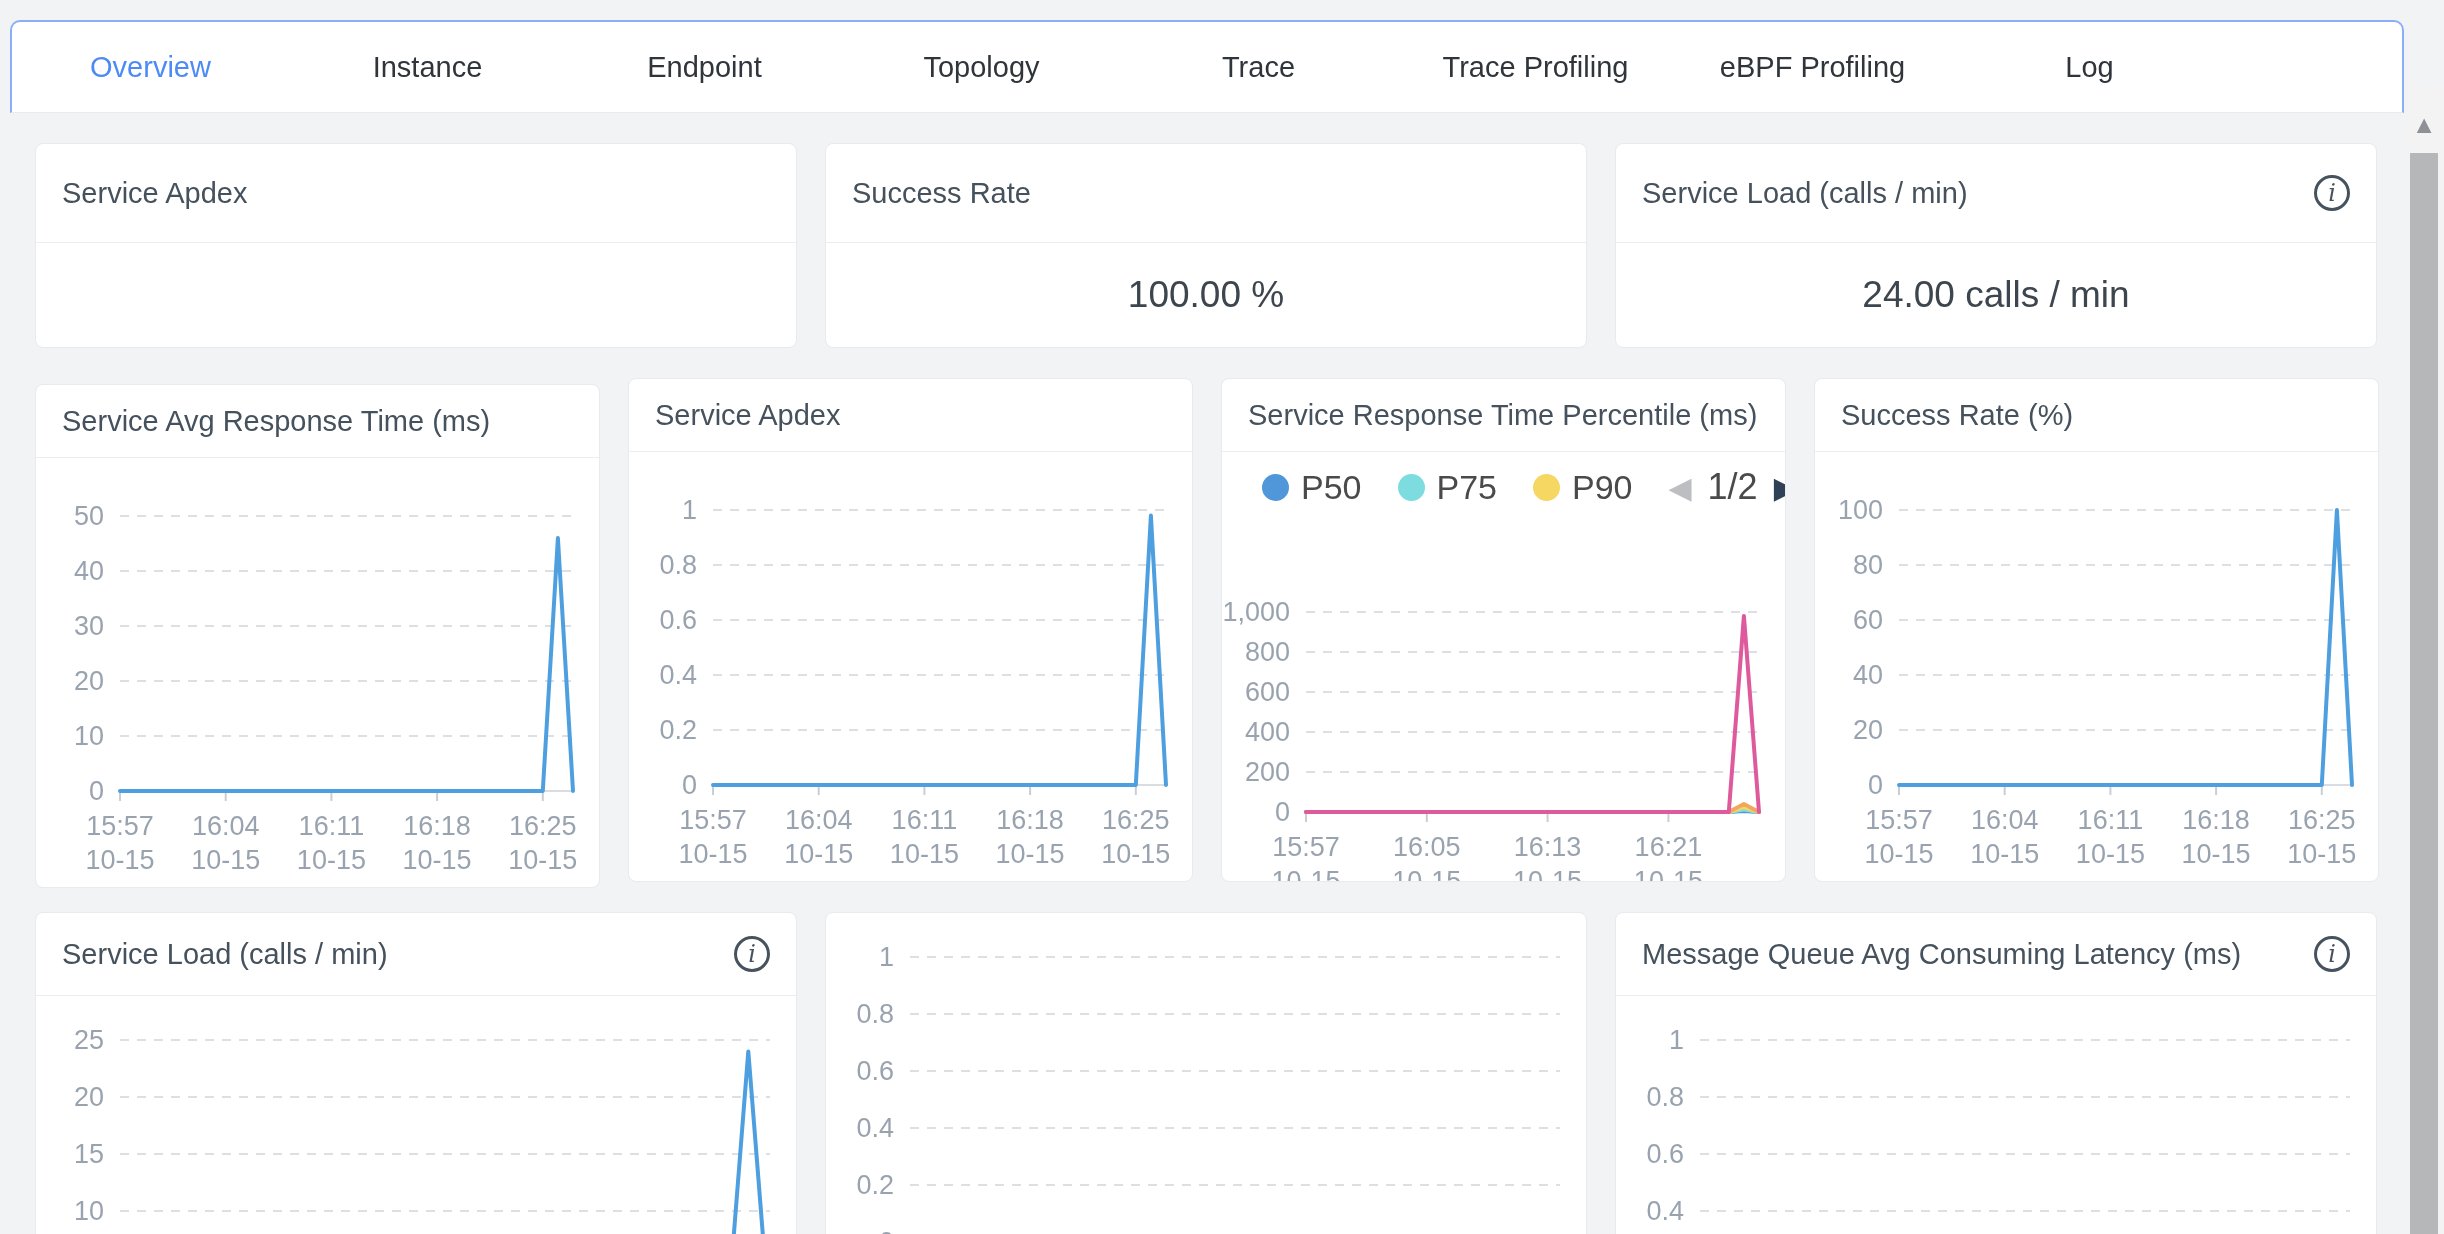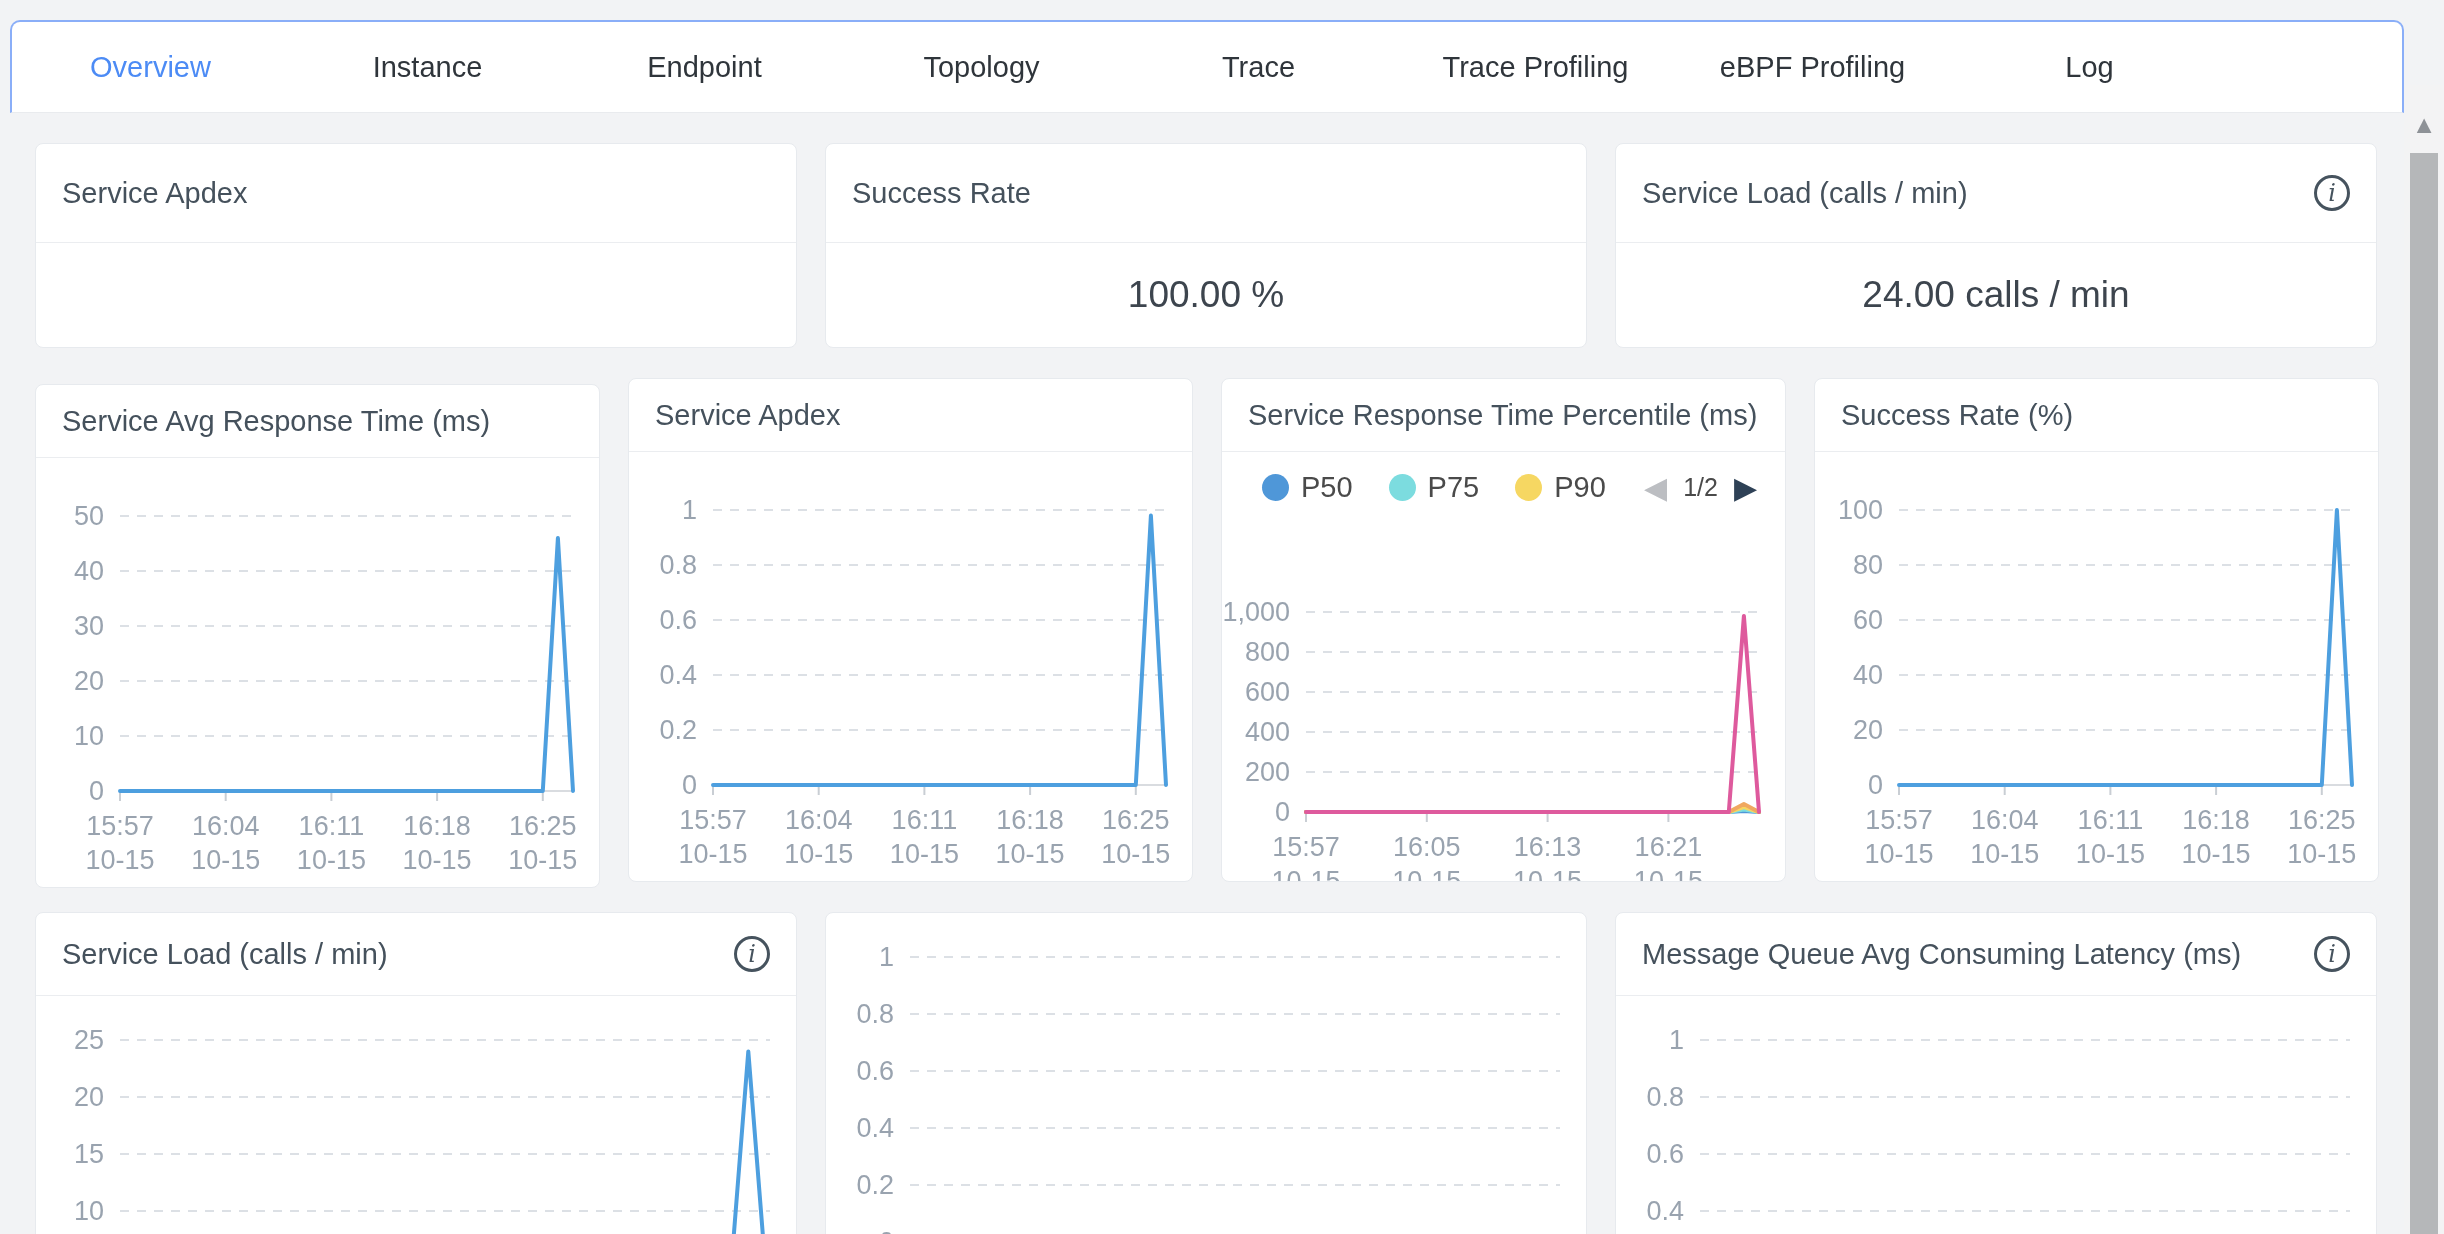--- a/index.html
+++ b/index.html
@@ -30,25 +30,25 @@
   .chart-box { position:relative; width:100%; }
   .ch-r2 { height:430px; }
   .ch-r2s { height:370px; }
   .ch-r3 { height:420px; }
   .chart-box svg { display:block; }
 
   
   .legend-row { height:60px; display:flex; align-items:center; padding:10px 28px 0 40px; }
   .legend-item { display:flex; align-items:center; margin-right:36px; cursor:pointer; }
   .legend-dot { width:27px; height:27px; border-radius:50%; margin-right:12px; }
-  .legend-label { font-size:29px; color:#4a4a4a; }
+  .legend-label { font-size:34px; color:#4a4a4a; }
   .pager { margin-left:auto; display:flex; align-items:center; gap:16px; }
   .pager-prev { color:#bcbec2; font-size:30px; cursor:pointer; }
   .pager-next { color:#2e4156; font-size:30px; cursor:pointer; }
-  .pager-text { font-size:25px; color:#4a4a4a; }
+  .pager-text { font-size:36px; color:#4a4a4a; }
 
   
   .scroll-track { position:absolute; left:2404px; top:85px; width:40px; height:1149px; background:#f3f3f4; z-index:3; }
   .scroll-up { position:absolute; left:0; top:25px; width:40px; text-align:center;
     color:#8e9297; font-size:25px; cursor:pointer; }
   .scroll-thumb { position:absolute; left:6px; top:68px; width:28px; height:1081px; background:#b5b7b9; cursor:pointer; }
 </style>
 </head>
 <body>
 

